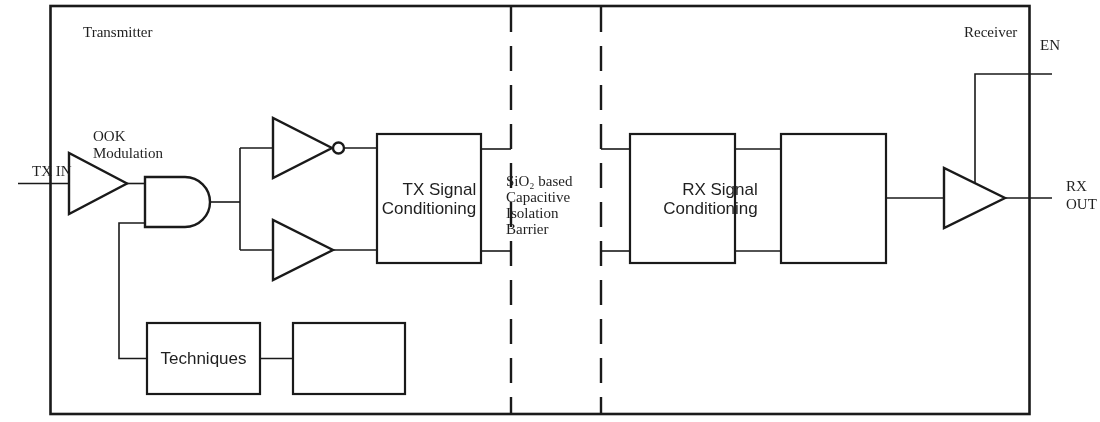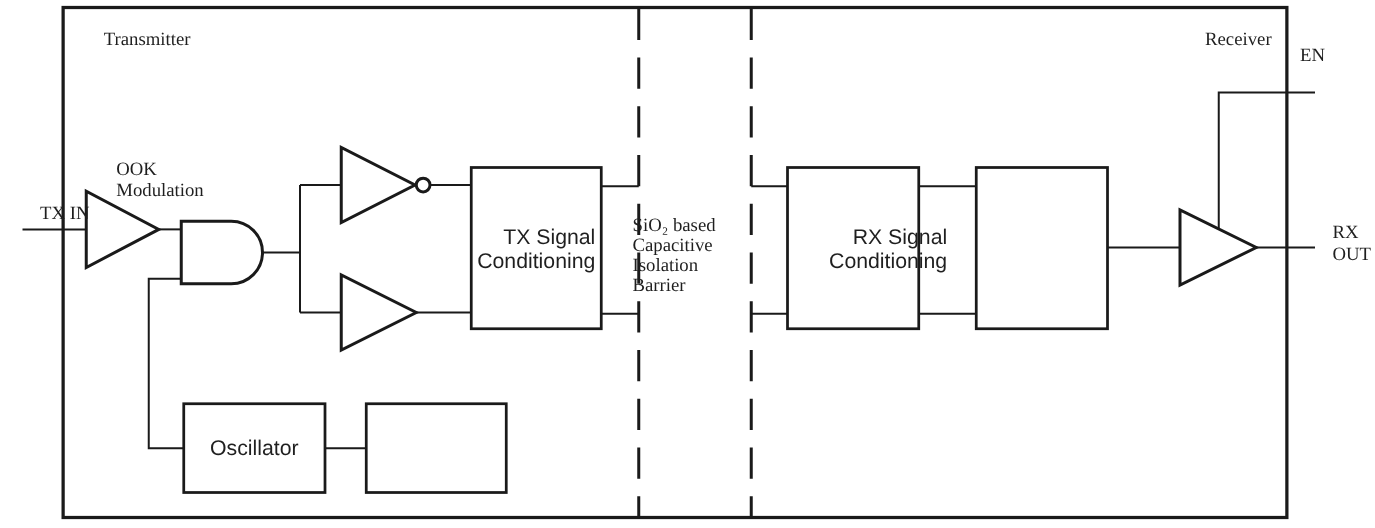--- a/index.html
+++ b/index.html
@@ -104,15 +104,15 @@
 Modulation</div>
   <div class="lbl centered" style="left:506px; top:161px; width:100px; line-height:16px;margin-top:12px;">SiO₂ based
 Capacitive
 Isolation
 Barrier</div>
 
   <div class="block-lbl" style="left:377px; top:134px; width:104px; height:129px;">TX Signal
 Conditioning</div>
   <div class="block-lbl" style="left:658px; top:134px; width:105px; height:129px;">RX Signal
 Conditioning</div>
-  <div class="block-lbl" style="left:147px; top:323px; width:113px; height:71px;">Oscillator</div>
+  <div class="block-lbl" style="left:147px; top:323px; width:113px; height:71px;">Techniques</div>
 
 </div>
 
 </body></html>

